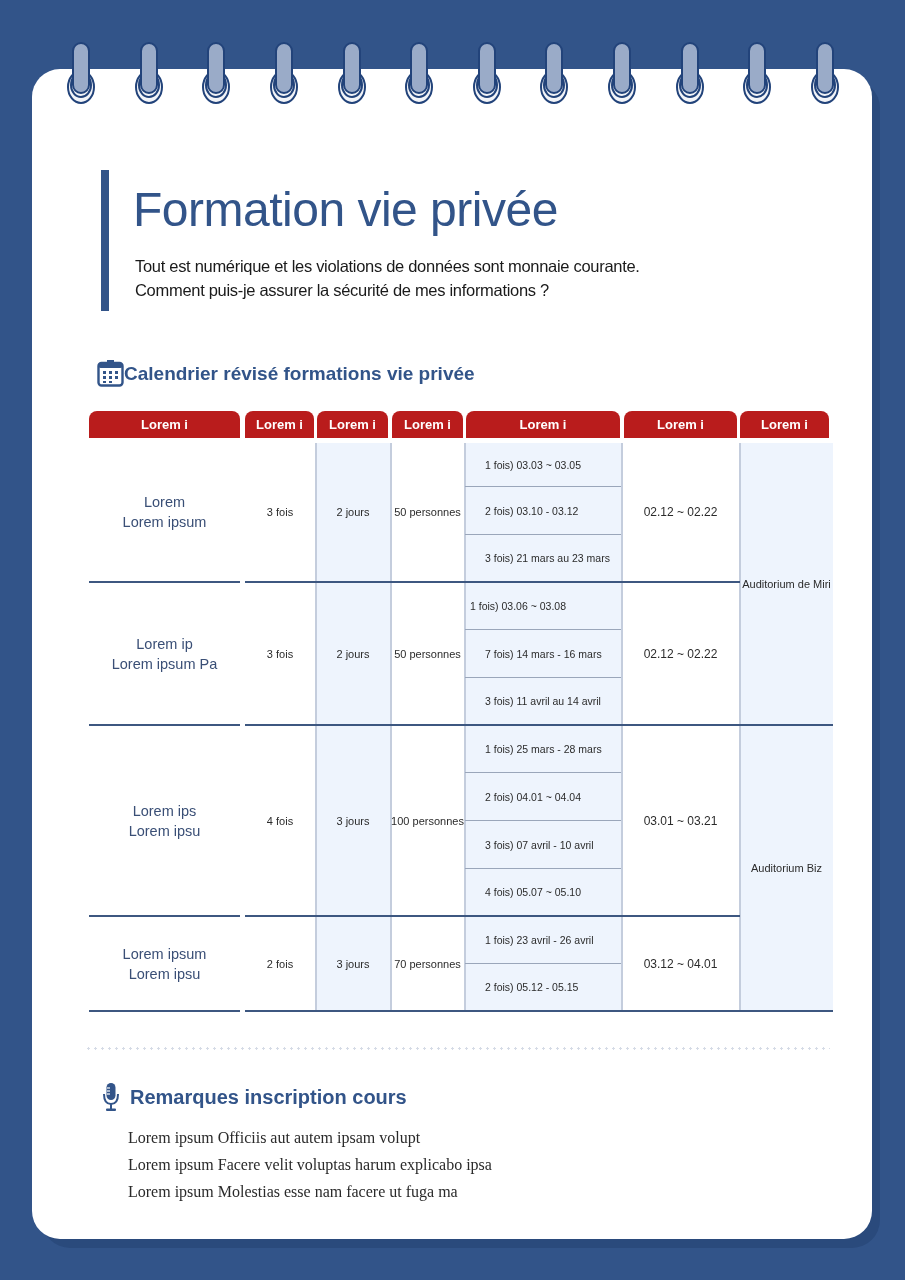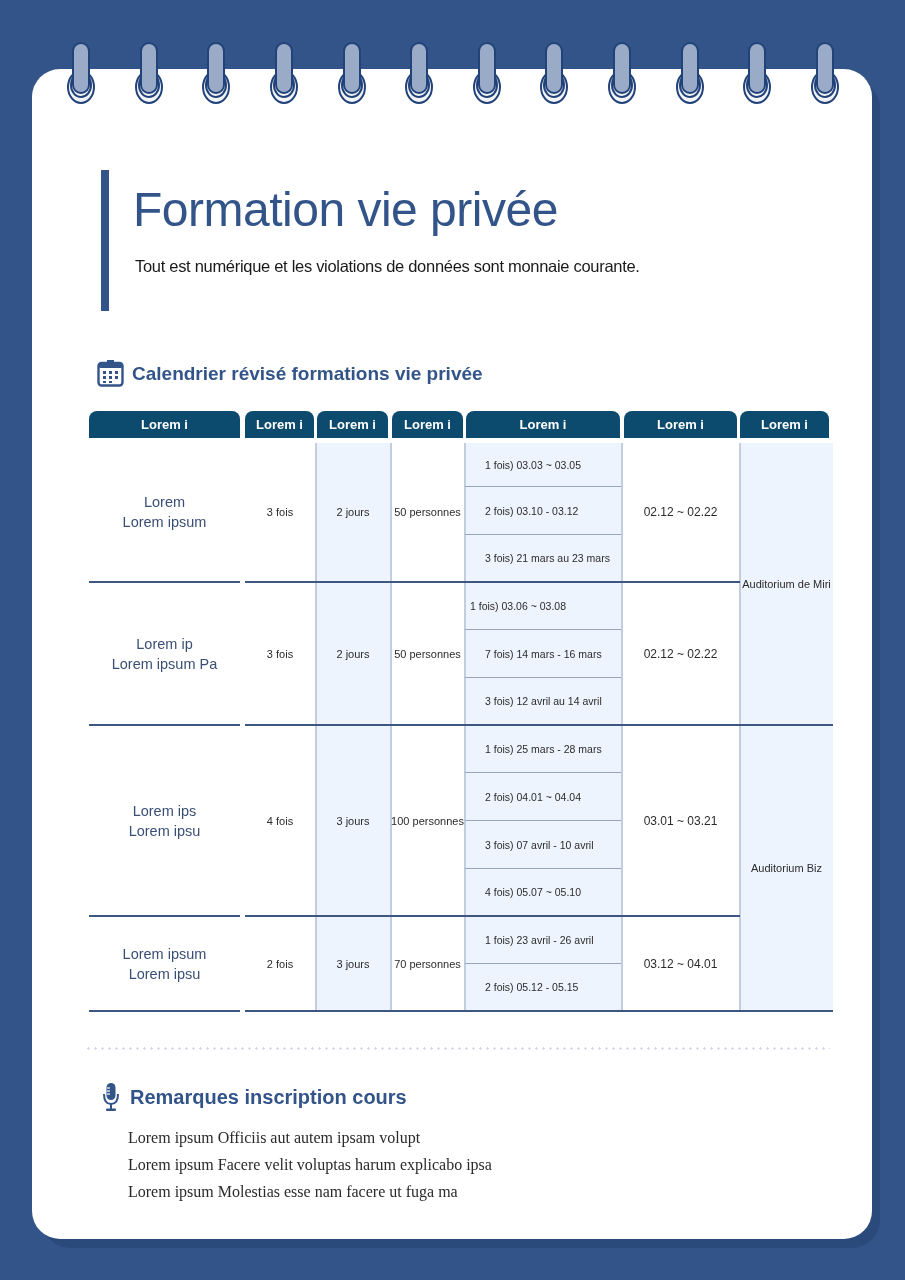--- a/index.html
+++ b/index.html
@@ -11,25 +11,25 @@
 
   .ring { position: absolute; top: 42px; width: 28px; height: 62px; }
   .ring .loop { position: absolute; left: 0; top: 28px; width: 28px; height: 34px; border: 2.5px solid #22437a; border-radius: 50%; background: #f2f4f8; }
   .ring .loop2 { position: absolute; left: 3px; top: 30px; width: 22px; height: 26px; border: 2.5px solid #22437a; border-radius: 50%; background: transparent; }
   .ring .bar { position: absolute; left: 5px; top: 0; width: 18px; height: 52px; background: #9aabc8; border: 2.5px solid #22437a; border-radius: 9px; }
 
   .title-block { position: absolute; left: 101px; top: 170px; width: 640px; height: 141px; border-left: 8px solid #325489; }
   .title { position: absolute; left: 24px; top: 12px; font-size: 48px; font-weight: 400; color: #325489; letter-spacing: -0.5px; white-space: nowrap; }
   .subtitle { position: absolute; left: 26px; top: 84px; font-size: 16.5px; line-height: 24px; color: #1a1a1a; white-space: nowrap; letter-spacing: -0.3px; }
 
-  .section-head { position: absolute; left: 97px; top: 360px; display: flex; align-items: center; gap: 8px; }
+  .section-head { position: absolute; left: 97px; top: 360px; display: flex; align-items: center; }
   .section-head .label { font-size: 19px; font-weight: 700; color: #325489; white-space: nowrap; }
   .cal-icon { width: 27px; height: 27px; }
 
-  .th { position: absolute; top: 411px; height: 27px; background: #0c4a6e; color: #fff; font-size: 13px; font-weight: 700; display: flex; align-items: center; justify-content: center; border-radius: 8px 8px 0 0; }
+  .th { position: absolute; top: 411px; height: 27px; background: #b91c1c; color: #fff; font-size: 13px; font-weight: 700; display: flex; align-items: center; justify-content: center; border-radius: 8px 8px 0 0; }
 
   .col-shade { position: absolute; background: #eef4fd; }
   .vline { position: absolute; width: 1.5px; background: #c4cddd; }
   .hline-thin { position: absolute; height: 1px; background: #9aa6ba; }
   .hline { position: absolute; height: 2px; background: #3d5780; }
 
   .cell { position: absolute; display: flex; align-items: center; justify-content: center; text-align: center; font-size: 11px; color: #2b2b2b; }
   .cell.name { font-size: 14.5px; color: #3a4f76; line-height: 20px; flex-direction: column; }
   .cell.sess { justify-content: flex-start; padding-left: 20px; font-size: 10.5px; color: #2b2b2b; }
   .cell.reg { font-size: 12px; }
@@ -106,20 +106,21 @@
 <div class="ring" style="left:811px">
     <div class="loop"></div>
     <div class="loop2"></div>
     <div class="bar"></div>
   </div>
 
 <div class="title-block">
   <div class="title">Formation vie privée</div>
   <div class="subtitle">
     <div>Tout est numérique et les violations de données sont monnaie courante.</div>
+    <div>Comment puis-je assurer la sécurité de mes informations ?</div>
   </div>
 </div>
 
 <div class="section-head">
   <svg class="cal-icon" viewBox="0 0 27 27">
     <rect x="1.5" y="3" width="24" height="22.5" rx="3" fill="none" stroke="#325489" stroke-width="2.4"></rect>
     <rect x="1.5" y="3" width="24" height="5" rx="2" fill="#325489"></rect>
     <line x1="10" y1="1" x2="17" y2="1" stroke="#325489" stroke-width="2"></line>
     <g fill="#325489">
       <rect x="6" y="11" width="3" height="3"></rect>
@@ -185,21 +186,21 @@
 
 <div class="cell name" style="left:89px;top:583px;width:151px;height:141px">
   <span>Lorem ip</span>
   <span>Lorem ipsum Pa</span>
 </div>
 <div class="cell" style="left:245px;top:583px;width:70px;height:141px">3 fois</div>
 <div class="cell" style="left:316px;top:583px;width:74px;height:141px">2 jours</div>
 <div class="cell" style="left:391px;top:583px;width:73px;height:141px">50 personnes</div>
 <div class="cell sess" style="left:450px;top:583px;width:140px;height:46px">1 fois) 03.06 ~ 03.08</div>
 <div class="cell sess" style="left:465px;top:630px;width:156px;height:47px">7 fois) 14 mars - 16 mars</div>
-<div class="cell sess" style="left:465px;top:678px;width:156px;height:46px">3 fois) 12 avril au 14 avril</div>
+<div class="cell sess" style="left:465px;top:678px;width:156px;height:46px">3 fois) 11 avril au 14 avril</div>
 <div class="cell reg" style="left:622px;top:583px;width:117px;height:141px">02.12 ~ 02.22</div>
 
 <div class="cell" style="left:740px;top:443px;width:93px;height:281px">Auditorium de Miri</div>
 
 <div class="cell name" style="left:89px;top:726px;width:151px;height:189px">
   <span>Lorem ips</span>
   <span>Lorem ipsu</span>
 </div>
 <div class="cell" style="left:245px;top:726px;width:70px;height:189px">4 fois</div>
 <div class="cell" style="left:316px;top:726px;width:74px;height:189px">3 jours</div>

